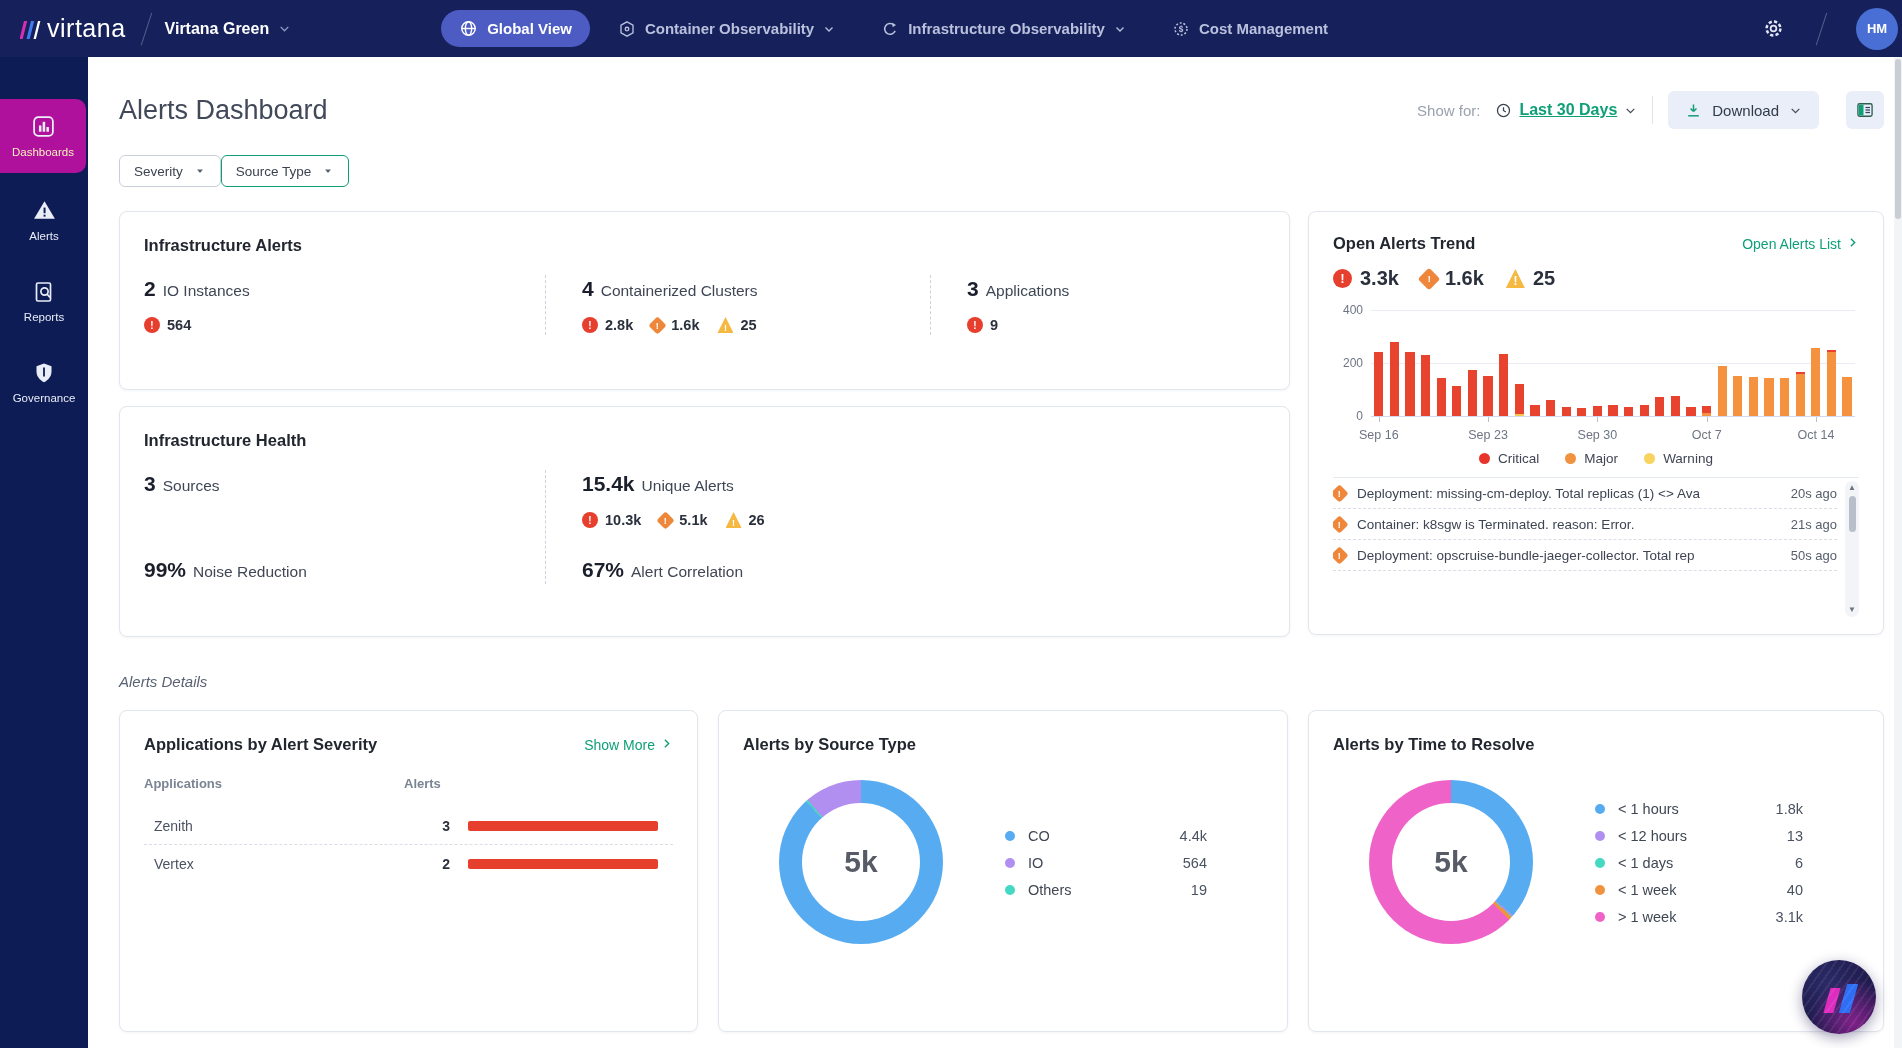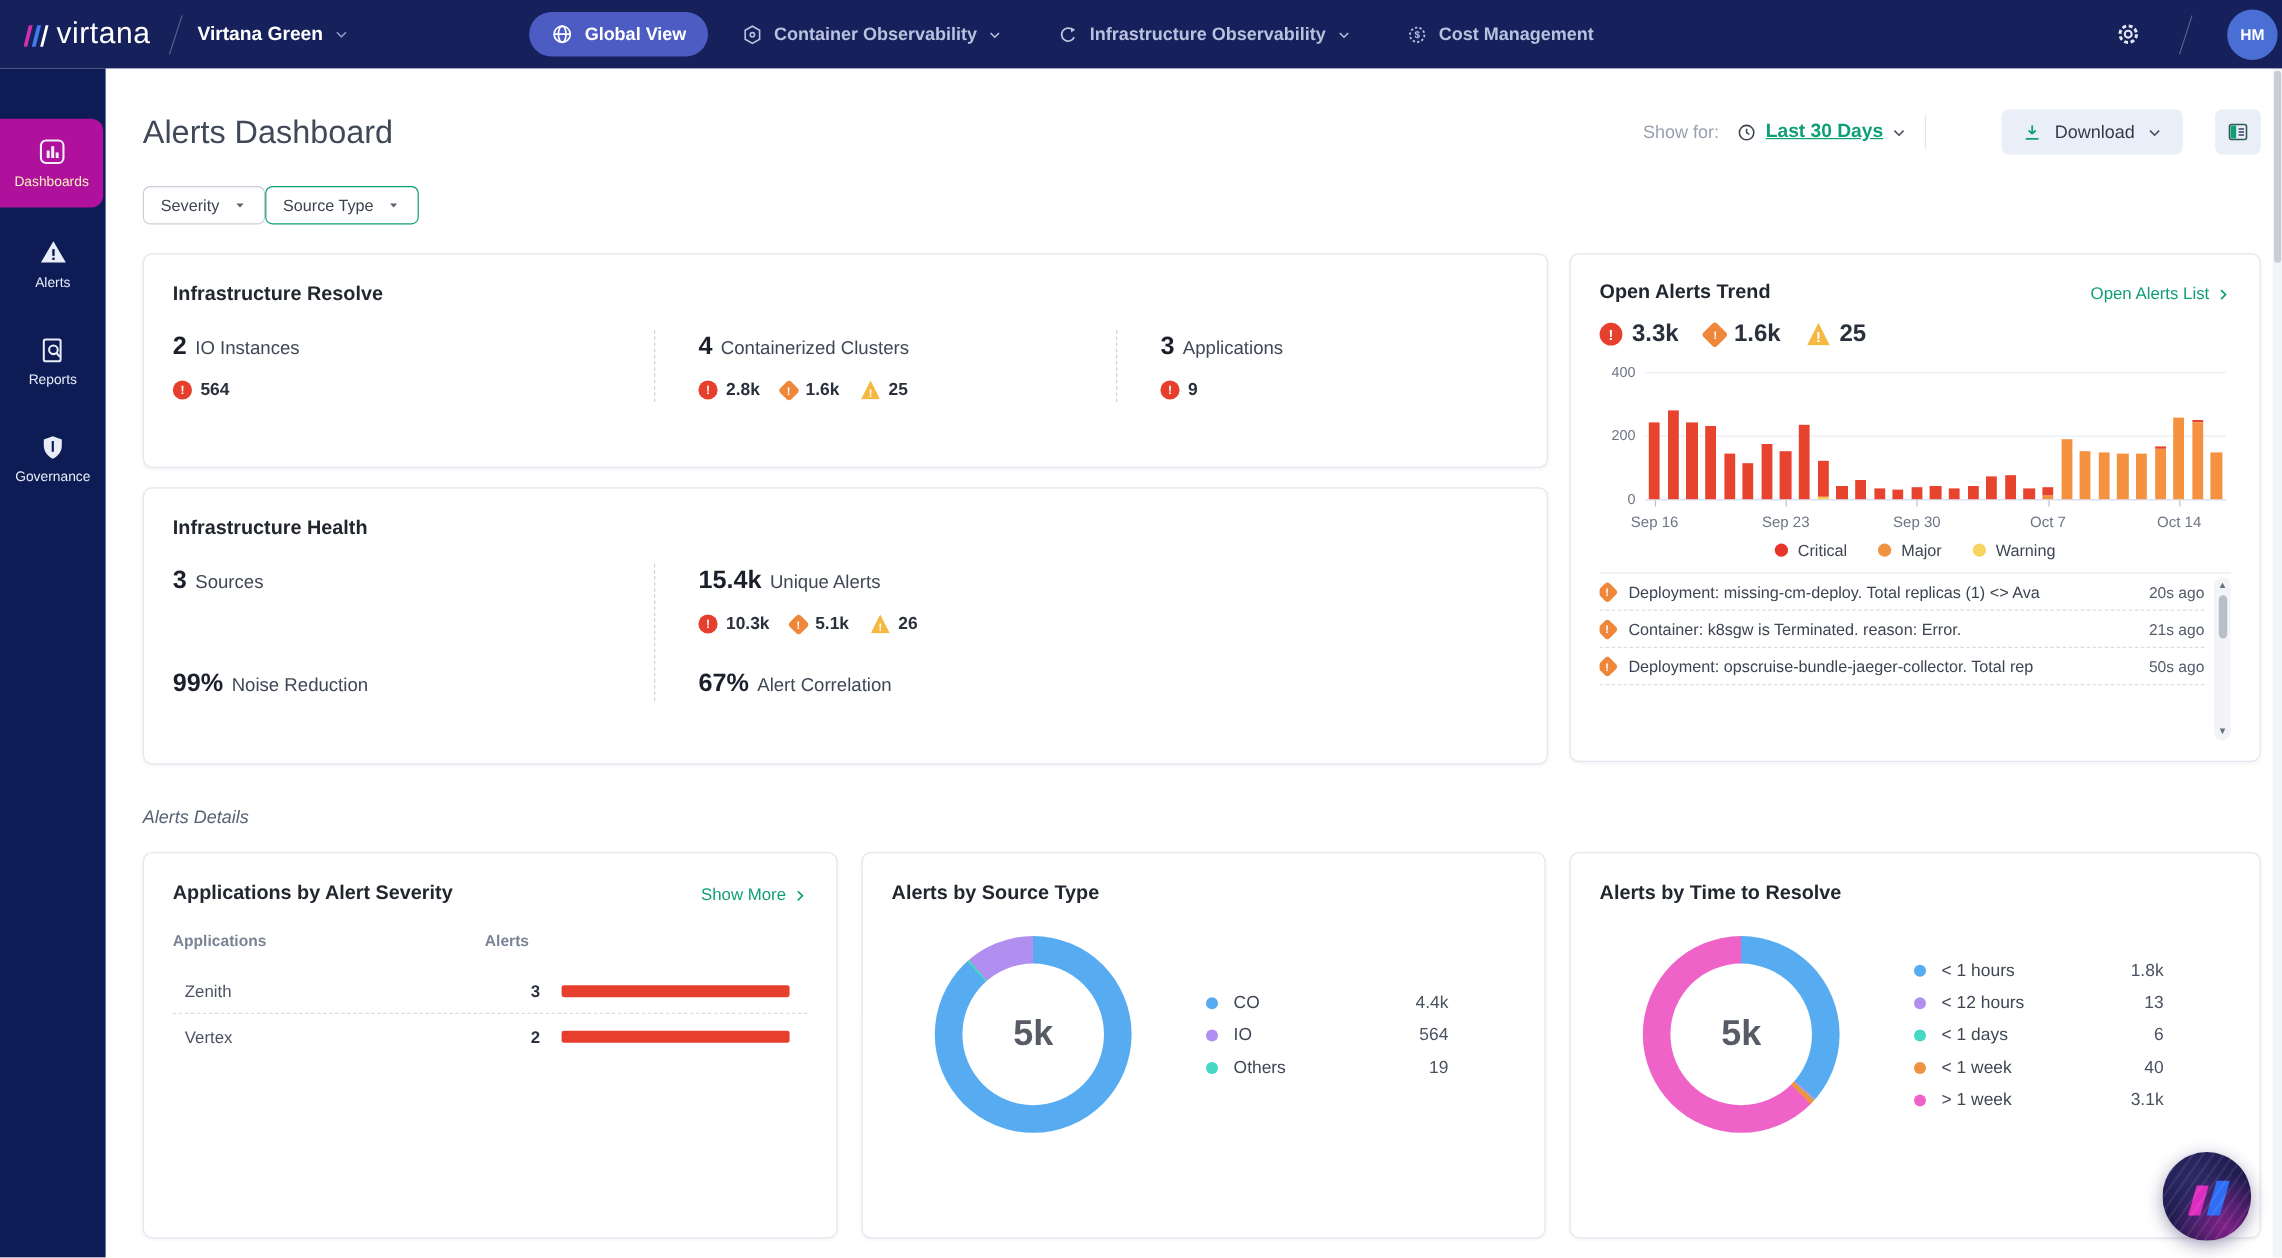--- a/index.html
+++ b/index.html
@@ -36,21 +36,21 @@
   
   .main { position:absolute; left:88px; top:57px; right:0; bottom:0; background:#fff; padding:32px 0 0 31px; overflow:hidden; }
   .content { width:1765px; }
   .page-head { display:flex; align-items:center; justify-content:space-between; height:42px; }
   .page-title { font-size:27px; font-weight:normal; color:#414959; }
   .head-controls { display:flex; align-items:center; gap:15px; }
   .show-for { color:#99a1af; font-size:15px; }
   .time-range { display:flex; align-items:center; gap:7px; background:none; border:none; }
   .time-range b { color:var(--accent); font-size:16px; text-decoration:underline; }
   .vdiv { width:1px; height:28px; background:#dfe3ea; }
-  .download-btn { display:flex; align-items:center; gap:10px; background:#e9eef8; border:none; border-radius:6px; height:38px; padding:0 17px; font-size:15px; color:#333b49;margin-left:48px; }
+  .download-btn { display:flex; align-items:center; gap:10px; background:#e9eef8; border:none; border-radius:6px; height:38px; padding:0 17px; font-size:15px; color:#333b49; }
   .panel-btn { width:38px; height:38px; border-radius:6px; background:#e9eef8; border:none; display:flex; align-items:center; justify-content:center; margin-left:12px; }
 
   .filters { display:flex; gap:0; margin-top:24px; }
   .filter-btn { display:flex; align-items:center; gap:11px; background:#fff; border:1px solid #c9cfd9; border-radius:6px; height:32px; padding:0 14px; font-size:13.5px; color:#3c4350; }
   .filter-btn.green { border-color:var(--accent); }
 
   .grid-top { display:grid; grid-template-columns:1171px 576px; gap:18px; margin-top:24px; }
   .col-left { display:flex; flex-direction:column; gap:16px; }
   .card { background:#fff; border:1px solid #e2e6ee; border-radius:8px; box-shadow:0 1px 3px rgba(20,30,60,.05); }
   .card-title { font-size:16.5px; font-weight:bold; color:#22262f; }
@@ -71,21 +71,21 @@
   .sev.major { background:var(--major); border-radius:3px; transform:rotate(45deg); width:13px; height:13px; }
   .sev.major i { transform:rotate(-45deg); font-size:9px; }
   .sev.warning { background:var(--warning); clip-path:polygon(50% 0,100% 100%,0 100%); font-size:9px; }
   .sev.warning i { margin-top:5px; }
   .health .stat { height:86px; }
   .health .stat.second { height:auto; }
 
   
   .trend { height:424px; padding:22px 24px 14px; display:flex; flex-direction:column; }
   .trend-head { display:flex; justify-content:space-between; align-items:center; }
-  .link-btn { color:var(--accent); font-size:14px; display:flex; align-items:flex-end; gap:5px; background:none; border:none; }
+  .link-btn { color:var(--accent); font-size:14px; display:flex; align-items:flex-start; gap:5px; background:none; border:none; }
   .chips-lg { display:flex; gap:22px; margin-top:14px; }
   .chips-lg .chip { gap:8px; font-size:20px; }
   .chips-lg .sev { width:19px; height:19px; font-size:12px; }
   .chips-lg .sev.major { width:16px; height:16px; }
   .chart { position:relative; height:140px; margin-top:12px; }
   .plot { position:absolute; left:38px; right:4px; top:8px; bottom:26px; display:flex; align-items:flex-end; }
   .tbar { flex:1; margin:0 3.2px; height:100%; display:flex; flex-direction:column; justify-content:flex-end; }
   .tbar div { width:100%; }
   .gl { position:absolute; left:38px; right:4px; height:1px; background:#e9edf3; }
   .gl.zero { background:#d2d9ef; }
@@ -311,21 +311,21 @@
       <span>Source Type</span>
       <svg width="12" height="12" viewBox="0 0 24 24">
             <polygon points="6,9 18,9 12,16" fill="#5a6270"></polygon>
           </svg>
     </button>
   </div>
 
   <div class="grid-top">
     <div class="col-left">
       <section class="card summary">
-        <h2 class="card-title">Infrastructure Resolve</h2>
+        <h2 class="card-title">Infrastructure Alerts</h2>
         <div class="stat-cols">
               <div class="stat-col stat">
     <div><b class="num">2</b><span class="lbl">IO Instances</span></div>
     <div class="chips">
                   <span class="chip">
     <span class="sev critical">
                       <i>!</i>
                     </span>
     <b>564</b>
   </span>

